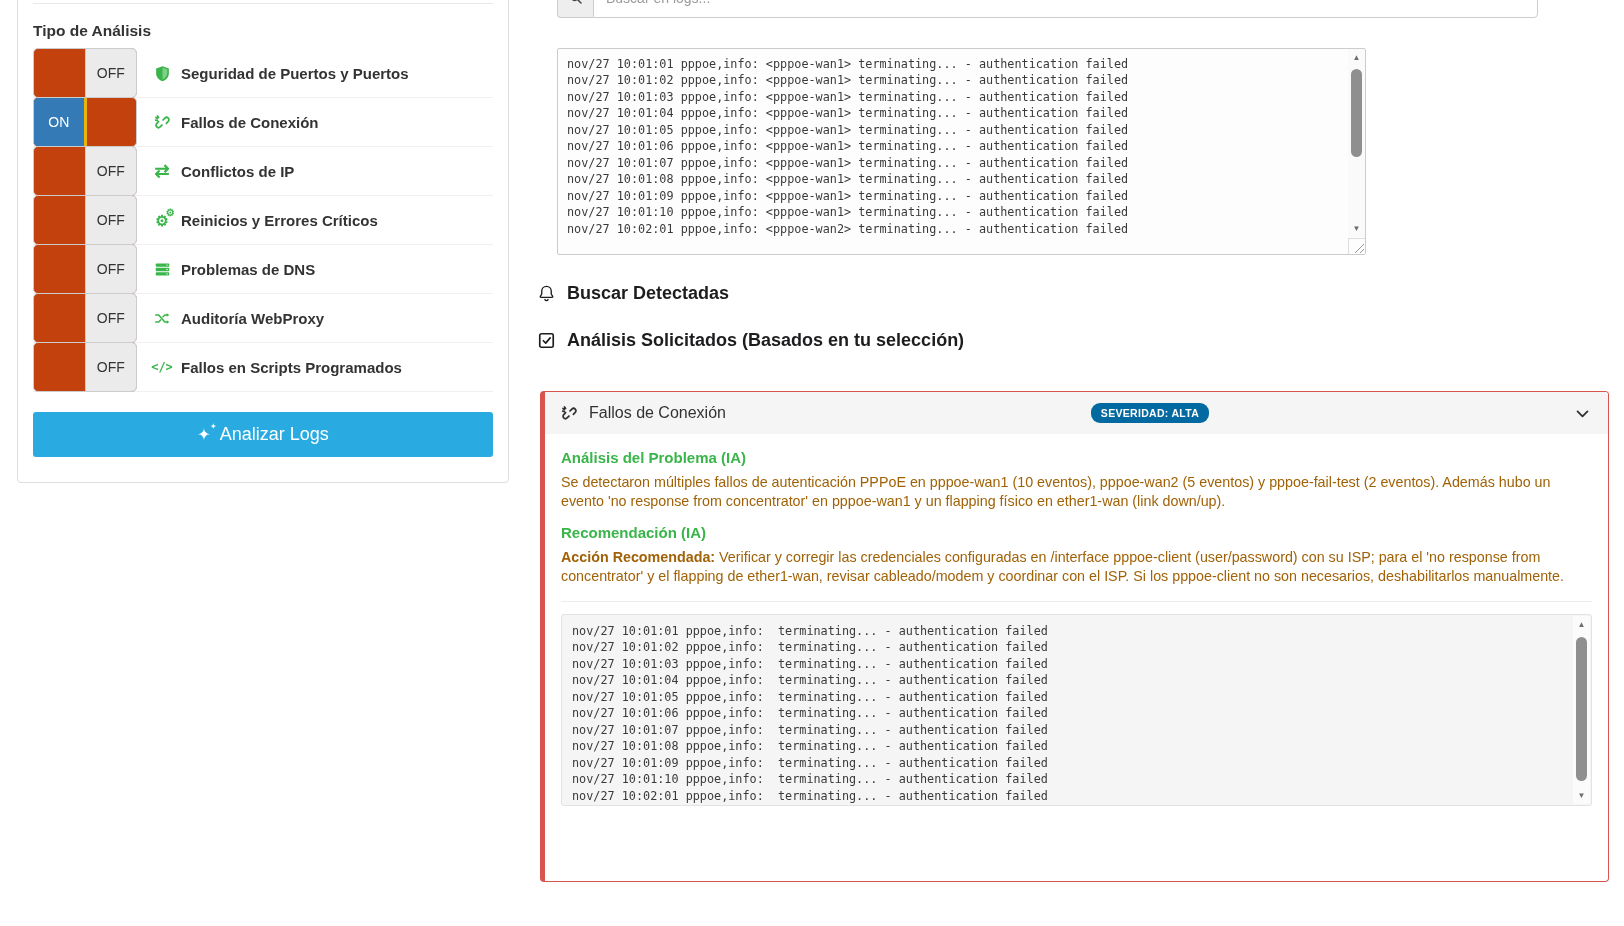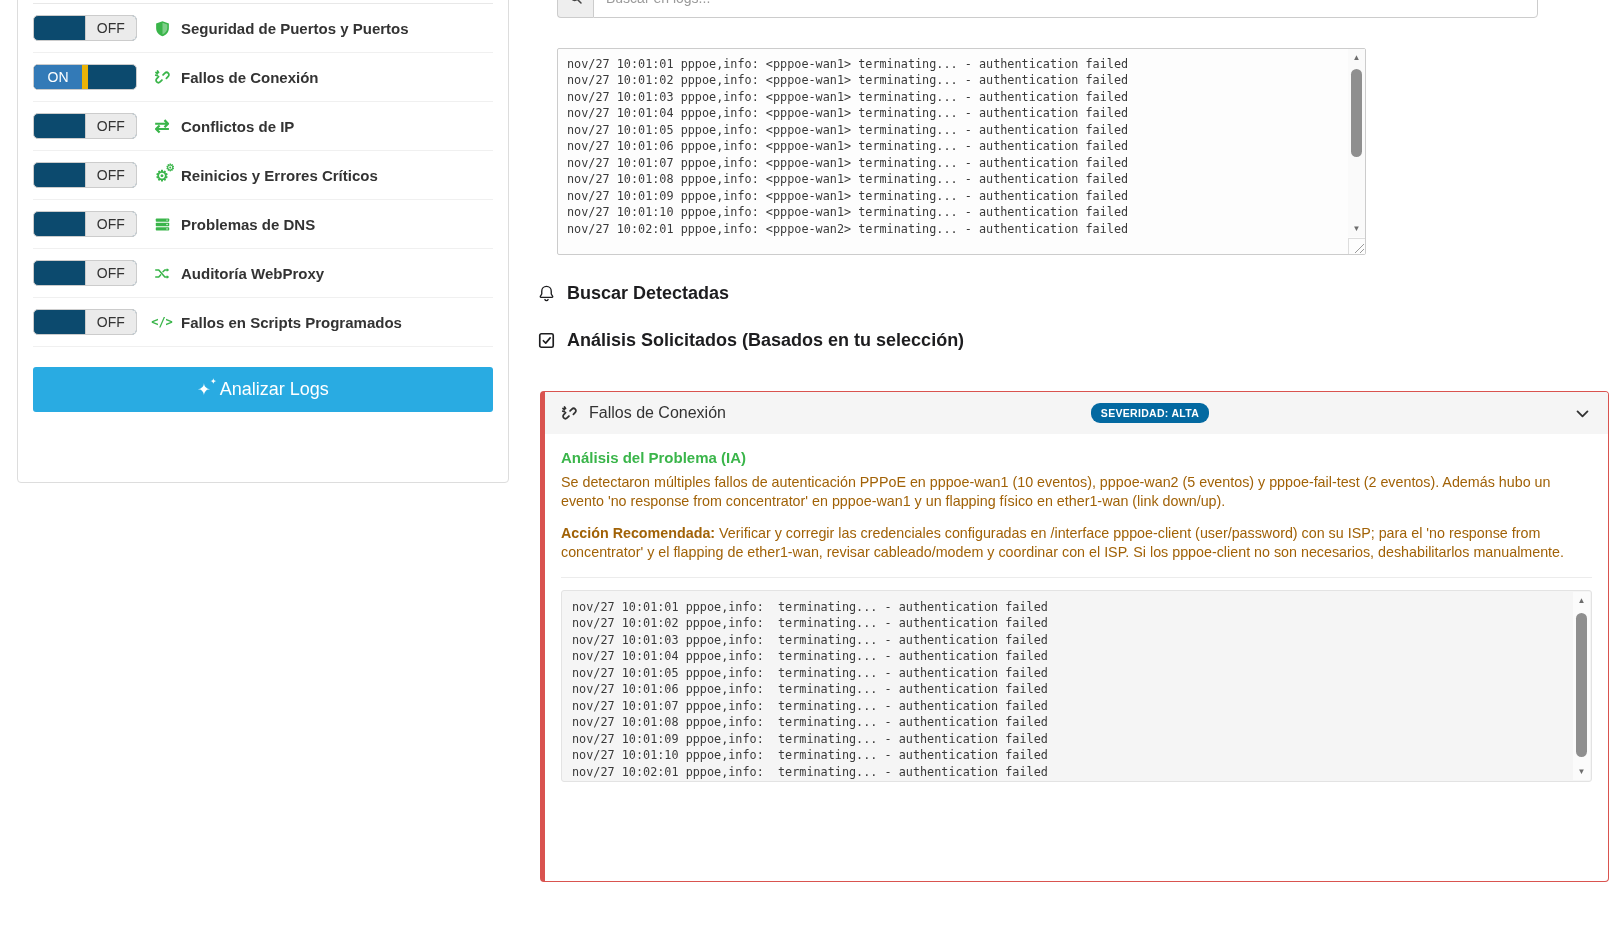--- a/index.html
+++ b/index.html
@@ -5,26 +5,26 @@
   * { margin:0; padding:0; box-sizing:border-box; }
   html,body { width:1624px; height:926px; background:#fff; overflow:hidden;
               font-family:"Liberation Sans", sans-serif; color:#333; position:relative; }
 
   
   .sidebar-card { position:absolute; left:17px; top:-31px; width:492px; height:514px;
                   background:#fff; border:1px solid #ddd; border-radius:4px; padding:0 15px; }
   .top-cut { height:34px; border-bottom:1px solid #e8e8e8; }
   .sidebar-title { margin:18px 0 9px; font-size:15.5px; font-weight:700; color:#333; }
   .toggle-row { display:flex; align-items:center; height:49px; border-bottom:1px solid #f0f0f0; }
-  .toggle { width:104px; height:26px; min-width:104px; border:1px solid #ccc; border-radius:5px;
-            display:flex; overflow:hidden; cursor:pointer; background:#0c4a6e;justify-content:center; }
+  .toggle { width:104px; height:50px; min-width:104px; border:1px solid #ccc; border-radius:5px;
+            display:flex; overflow:hidden; cursor:pointer; background:#c2410c;justify-content:center; }
   .toggle .half { flex:1; display:flex; align-items:center; justify-content:center;
                   font-size:14px; color:#333; }
   .toggle.off .half.state { background:#ebebeb; border-left:1px solid #ccc; }
-  .toggle.on  .half.state { background:#337ab7; color:#fff; border-right:6px solid #eab308; }
+  .toggle.on  .half.state { background:#337ab7; color:#fff; border-right:3px solid #eab308; }
   .opt-label { display:flex; align-items:center; margin-left:14px; font-weight:700;
                font-size:15px; color:#333; }
   .opt-icon { width:22px; display:inline-flex; align-items:center; justify-content:center;
               margin-right:8px; color:#3ab54a; }
   .opt-icon svg { width:17px; height:17px; }
   .uni-ic { font-size:18px; line-height:1; color:#3ab54a; }
   .cogs-wrap { position:relative; font-size:15px; line-height:1; }
   .cogs-wrap .cog-sm { position:absolute; font-size:10px; right:-6px; top:-5px; }
   .code-ic { font-family:"DejaVu Sans Mono", monospace; font-weight:700; font-size:12px; }
   .analyze-btn { width:100%; height:45px; margin-top:20px; background:#29abe2; border:none;
@@ -82,20 +82,21 @@
   .rel-log { position:relative; width:100%; height:192px; background:#f5f5f5;
              border:1px solid #e3e3e3; border-radius:3px; }
   .rel-log .log-text { top:8px; left:10px; right:24px; bottom:2px; color:#3a3a3a; }
   .rel-log .vscroll { top:1px; bottom:1px; right:1px; background:#fbfbfb; }
 </style>
 </head>
 <body>
 
 <div class="sidebar-card">
   <div class="top-cut"></div>
+  <div class="sidebar-title">Tipo de Análisis</div>
   <div>
       <div class="toggle-row">
         <div class="toggle off">
           <div class="half knob"></div>
           <div class="half state">OFF</div>
         </div>
         <div class="opt-label">
           <span class="opt-icon">
             <svg viewBox="0 0 24 24" fill="currentColor">
               <path d="M12 1.8l9 3.1v6.3c0 5.9-3.8 9.9-9 11.9-5.2-2-9-6-9-11.9V4.9z"></path>
@@ -264,20 +265,21 @@
     <span class="severity-badge">SEVERIDAD: ALTA</span>
     <span class="chev">
       <svg viewBox="0 0 24 24" fill="none" stroke="#333" stroke-width="2.6" stroke-linecap="round" stroke-linejoin="round">
           <path d="M5 9l7 7 7-7"></path>
         </svg>
     </span>
   </div>
   <div class="alert-body">
     <div class="ai-h">Análisis del Problema (IA)</div>
     <p class="para">Se detectaron múltiples fallos de autenticación PPPoE en pppoe-wan1 (10 eventos), pppoe-wan2 (5 eventos) y pppoe-fail-test (2 eventos). Además hubo un evento 'no response from concentrator' en pppoe-wan1 y un flapping físico en ether1-wan (link down/up).</p>
+    <div class="ai-h">Recomendación (IA)</div>
     <p class="para"><b>Acción Recomendada:</b> <span>Verificar y corregir las credenciales configuradas en /interface pppoe-client (user/password) con su ISP; para el 'no response from concentrator' y el flapping de ether1-wan, revisar cableado/modem y coordinar con el ISP. Si los pppoe-client no son necesarios, deshabilitarlos manualmente.</span></p>
     <hr class="body-hr">
     <div class="rel-log">
       <div class="log-text">nov/27 10:01:01 pppoe,info:  terminating... - authentication failed
 nov/27 10:01:02 pppoe,info:  terminating... - authentication failed
 nov/27 10:01:03 pppoe,info:  terminating... - authentication failed
 nov/27 10:01:04 pppoe,info:  terminating... - authentication failed
 nov/27 10:01:05 pppoe,info:  terminating... - authentication failed
 nov/27 10:01:06 pppoe,info:  terminating... - authentication failed
 nov/27 10:01:07 pppoe,info:  terminating... - authentication failed

